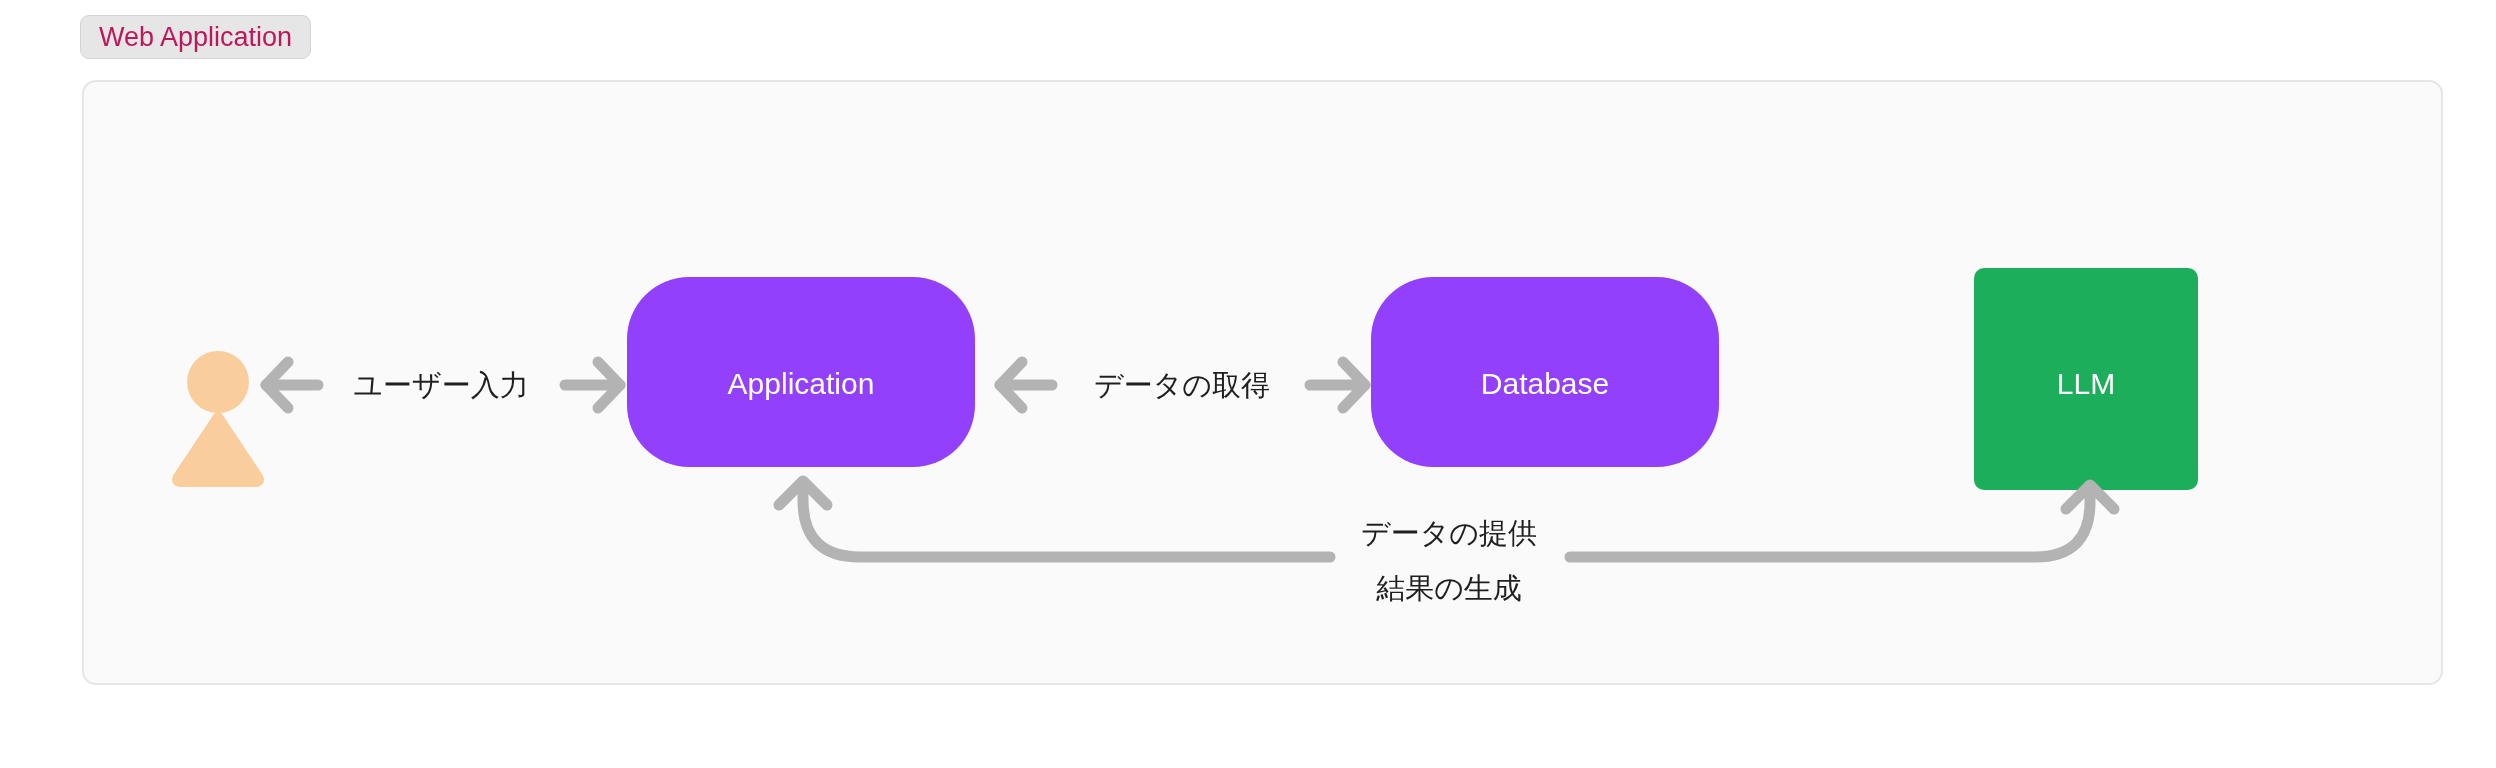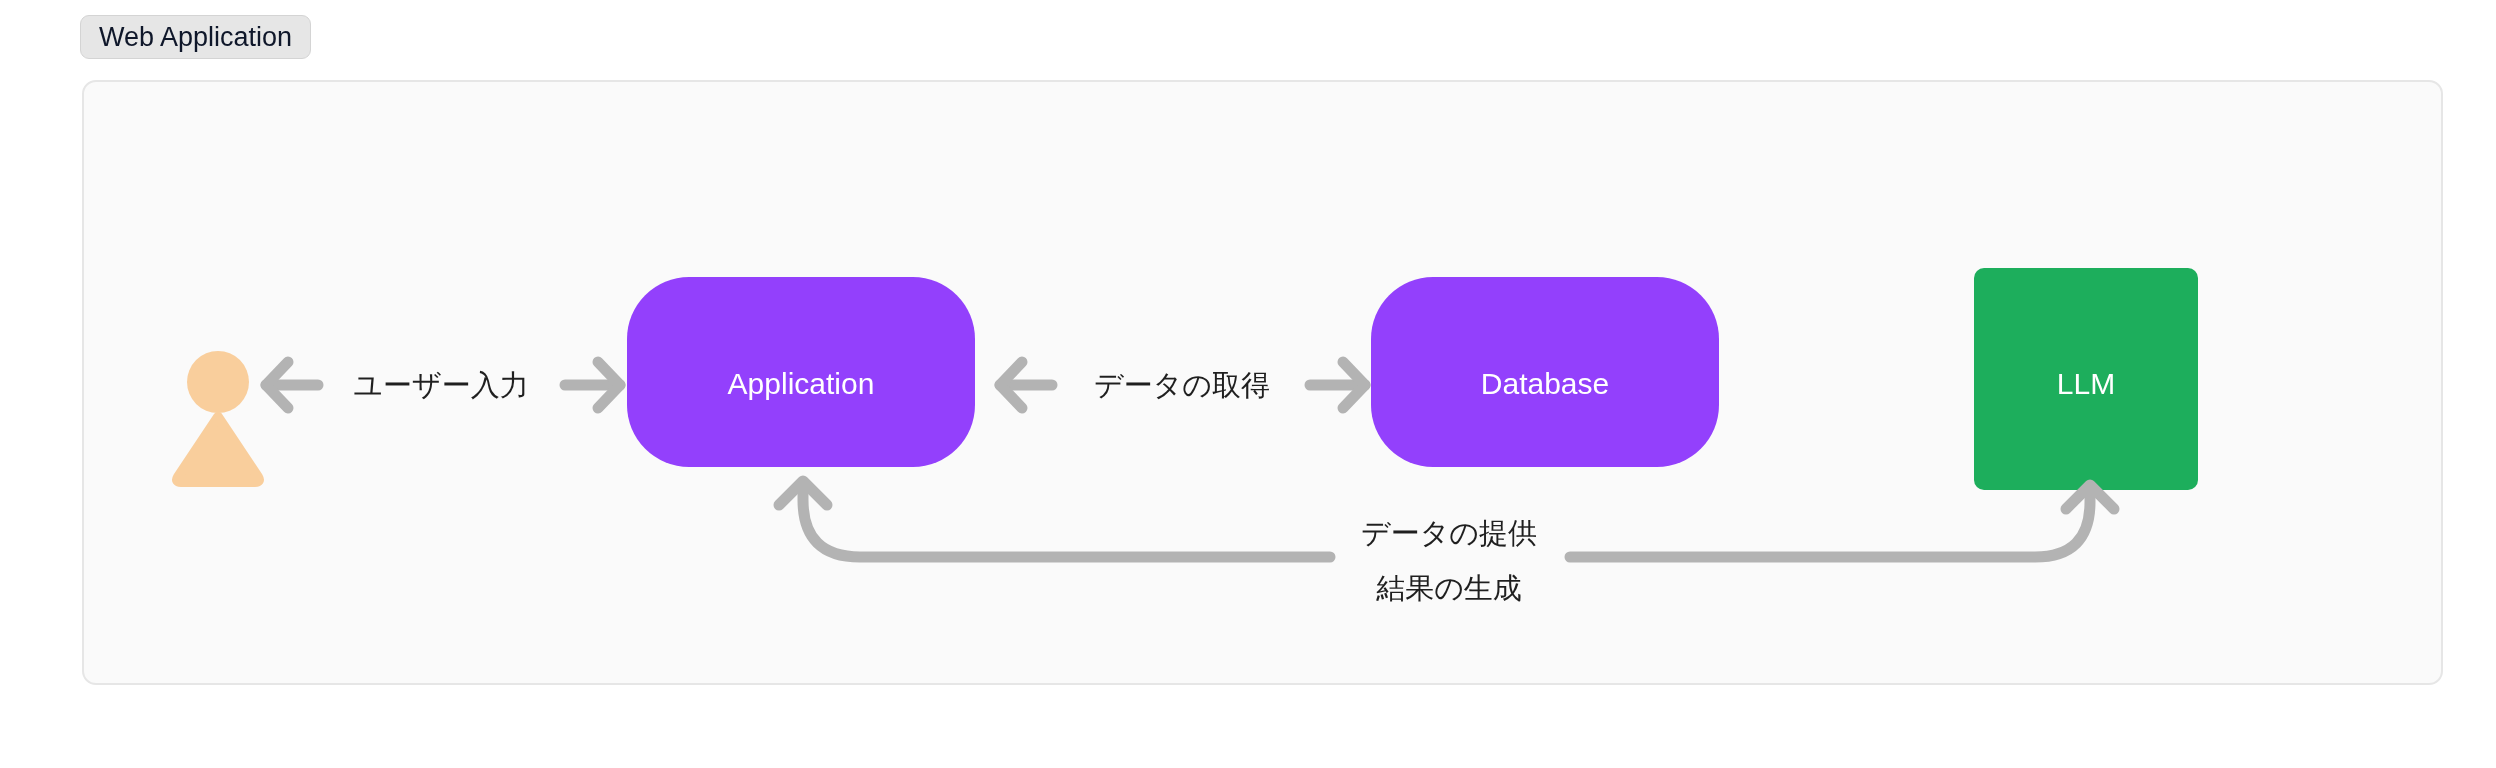--- a/index.html
+++ b/index.html
@@ -25,21 +25,21 @@
     align-items: center;
     padding: 0 18px;
     background: #e6e6e6;
     border: 1px solid #d4d4d4;
     border-radius: 9px;
     box-sizing: border-box;
     z-index: 5;
   }
   #group-label-chip .chip-text {
     font-size: 27px;
-    color: #0f172a;
+    color: #be185d;
     line-height: 1;
     white-space: nowrap;
   }
 
   
   #group-container {
     position: absolute;
     left: 82px;
     top: 80px;
     width: 2361px;

